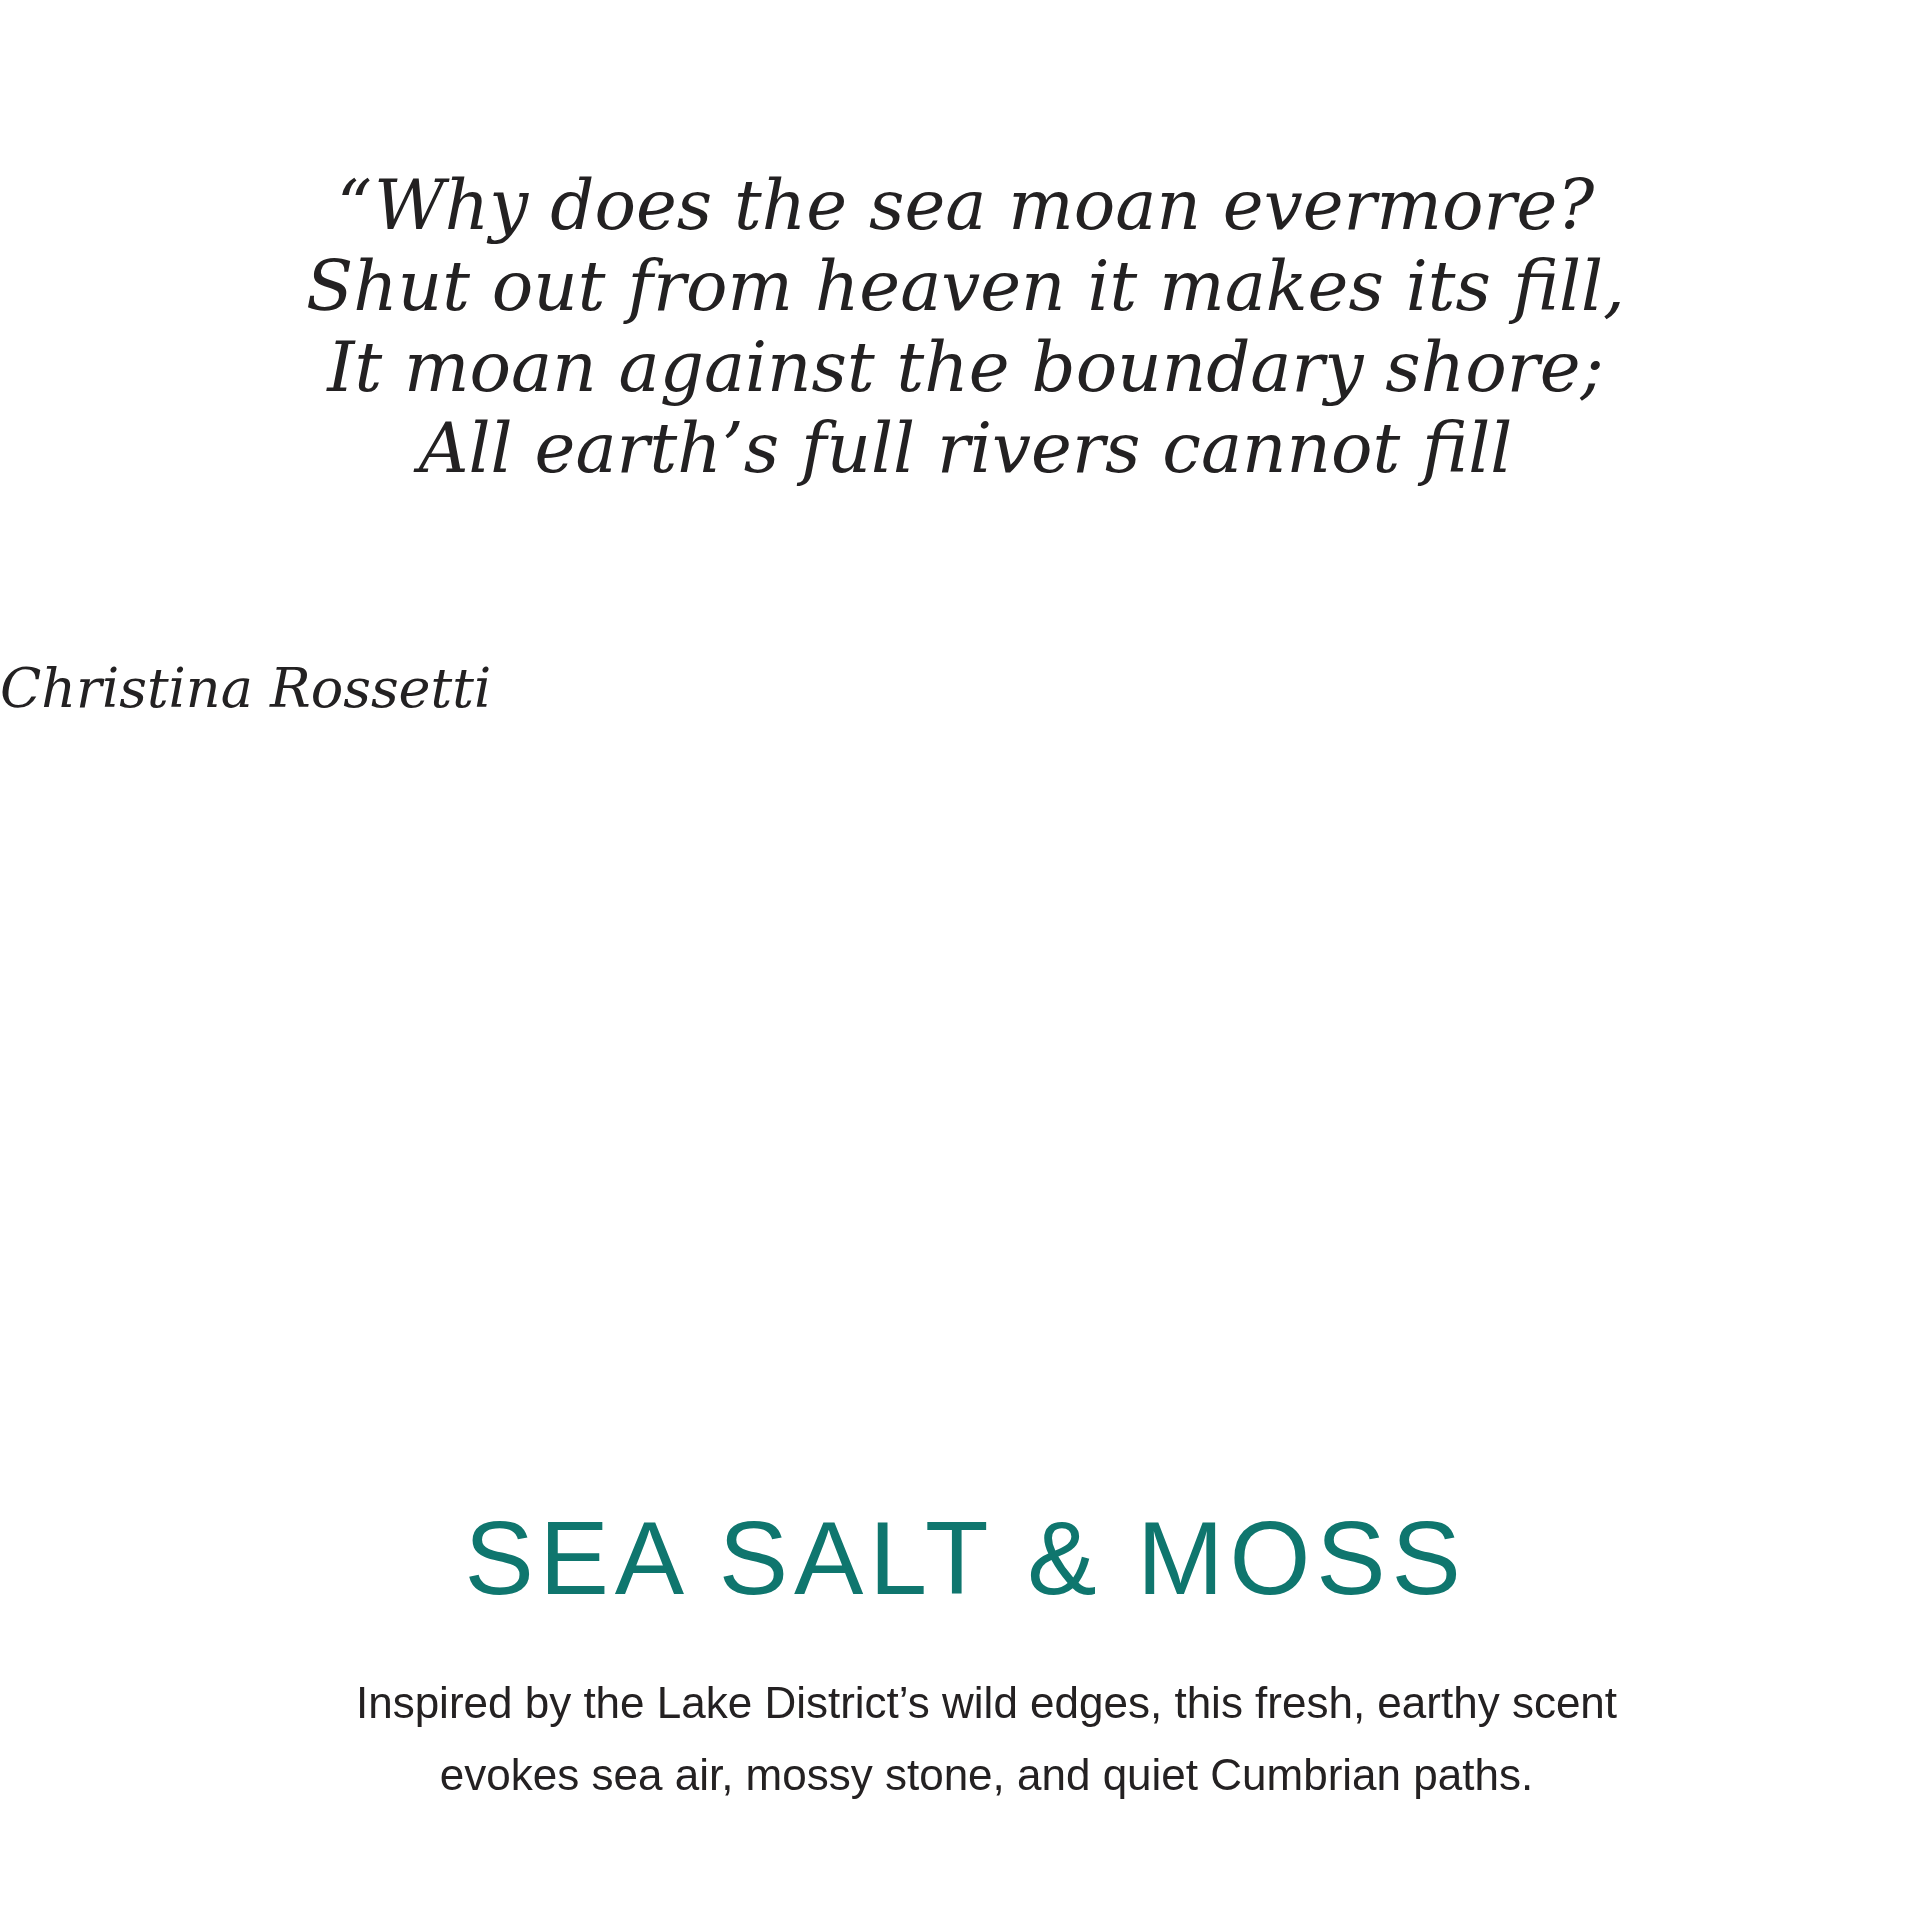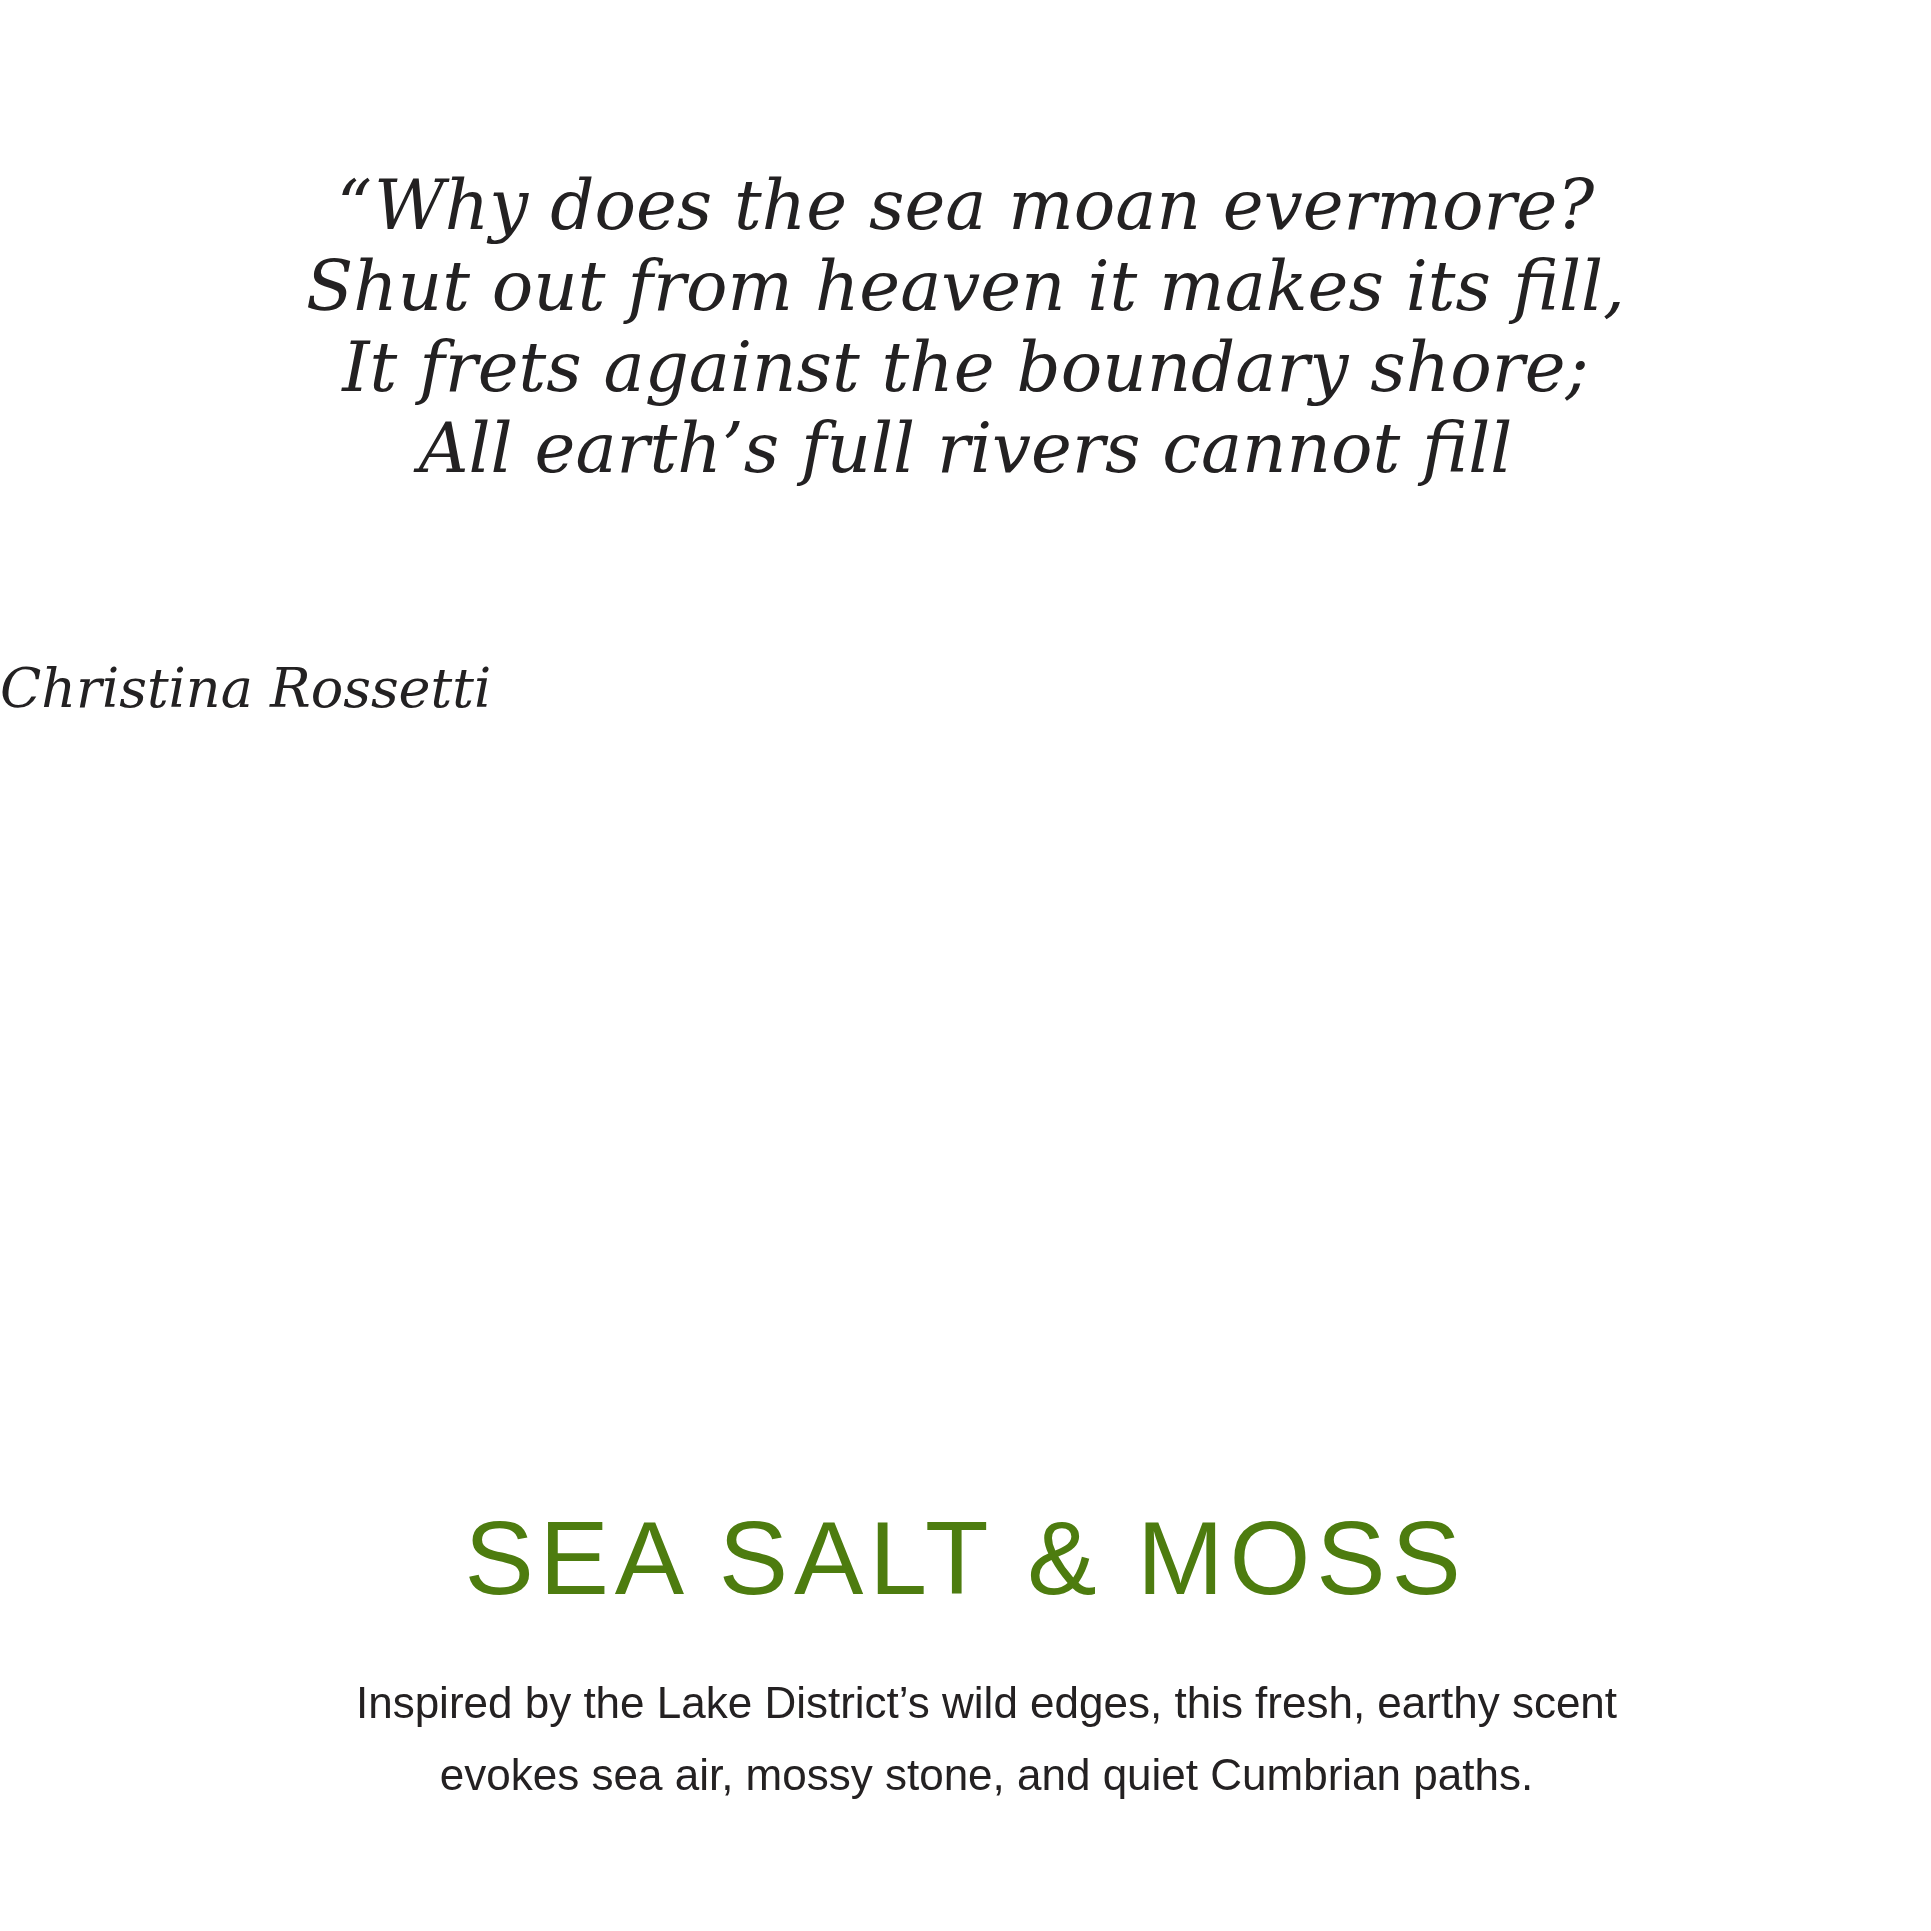--- a/index.html
+++ b/index.html
@@ -43,21 +43,21 @@
     position: absolute;
     top: 1506px;
     left: 0;
     right: 0;
     text-align: center;
     font-family: "Liberation Sans", sans-serif;
     font-size: 104px;
     line-height: 104px;
     font-weight: normal;
     letter-spacing: 5.8px;
-    color: #4d7c0f;
+    color: #0f766e;
   }
   .product-description {
     position: absolute;
     top: 1667px;
     left: 0;
     right: 0;
     text-align: center;
     font-family: "Liberation Sans", sans-serif;
     font-size: 44px;
     line-height: 72px;
@@ -66,21 +66,21 @@
   }
 </style>
 </head>
 <body>
 
 <div class="page">
 
   <div class="poem-block">
     <div>“Why does the sea moan evermore?</div>
     <div>Shut out from heaven it makes its fill,</div>
-    <div>It frets against the boundary shore;</div>
+    <div>It moan against the boundary shore;</div>
     <div>All earth’s full rivers cannot fill</div>
   </div>
 
   <div class="poem-author">Christina Rossetti</div>
 
   <div class="product-name">SEA SALT &amp; MOSS</div>
 
   <div class="product-description">
     <div>Inspired by the Lake District’s wild edges, this fresh, earthy scent</div>
     <div>evokes sea air, mossy stone, and quiet Cumbrian paths.</div>

